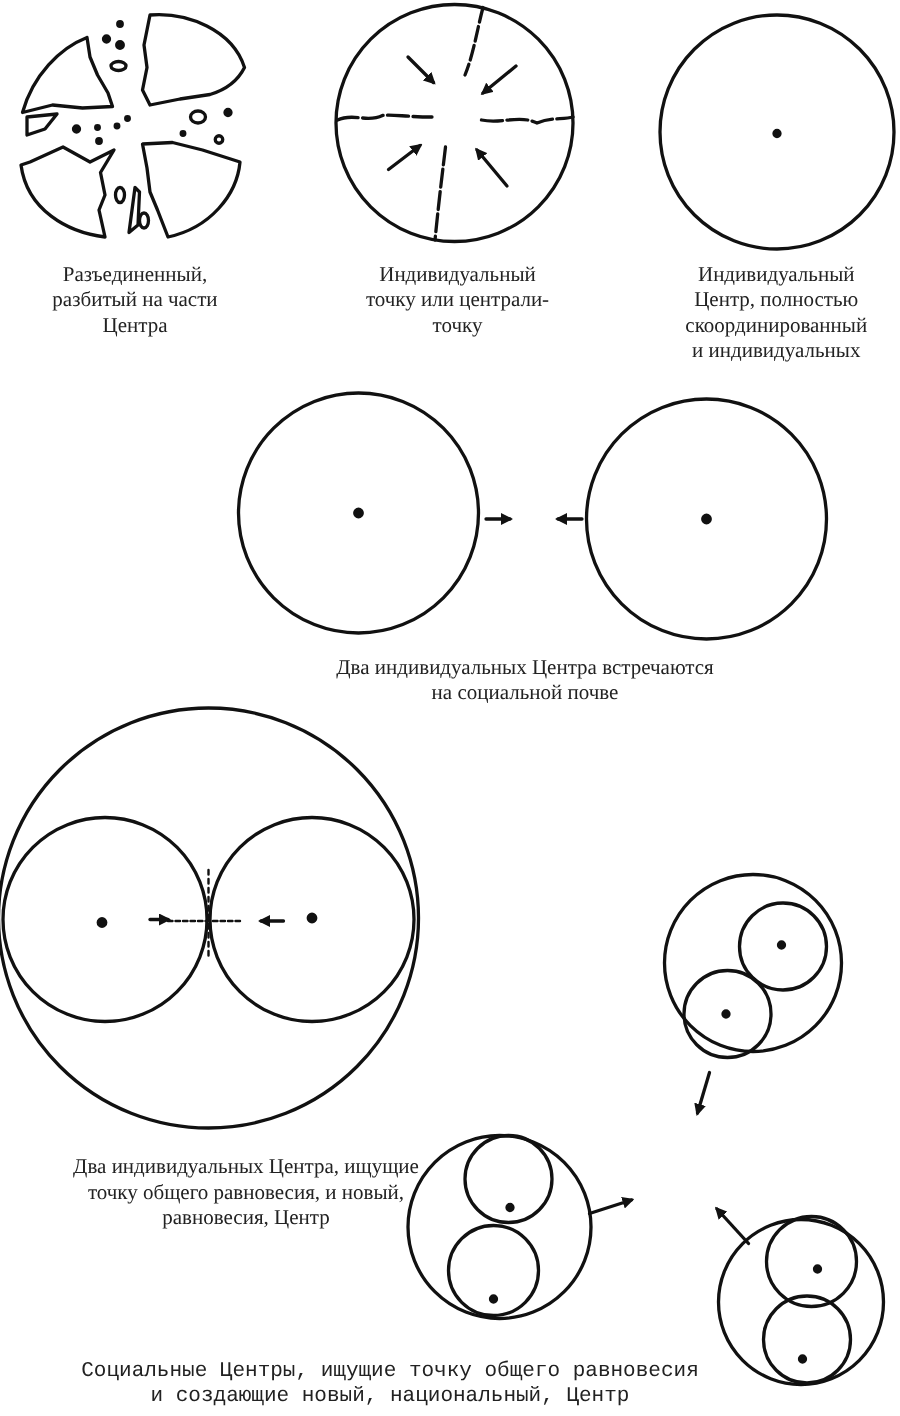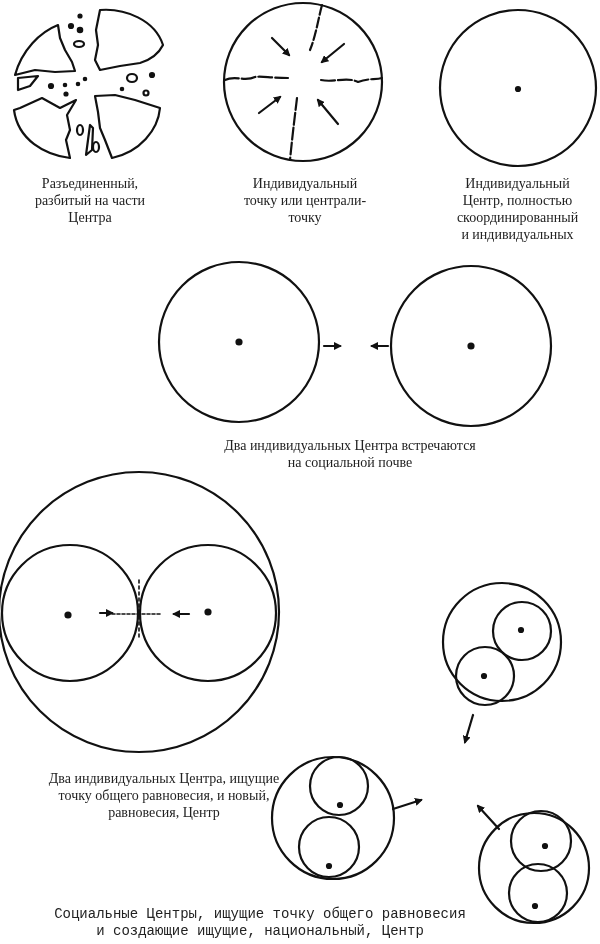--- a/index.html
+++ b/index.html
@@ -132,14 +132,14 @@
 </div>
 
 <div class="cap" style="left:0; width:280px; top:770px;margin-left:24px;">
   <span>Два индивидуальных Центра, ищущие</span>
   <span>точку общего равновесия, и новый,</span>
   <span>равновесия, Центр</span>
 </div>
 
 <div class="cap" style="left:50px; width:420px; top:906px;font-family:Liberation Mono, monospace;">
   <span>Социальные Центры, ищущие точку общего равновесия</span>
-  <span>и создающие ищущие, национальный, Центр</span>
+  <span>и создающие новый, национальный, Центр</span>
 </div>
 
 </body></html>

